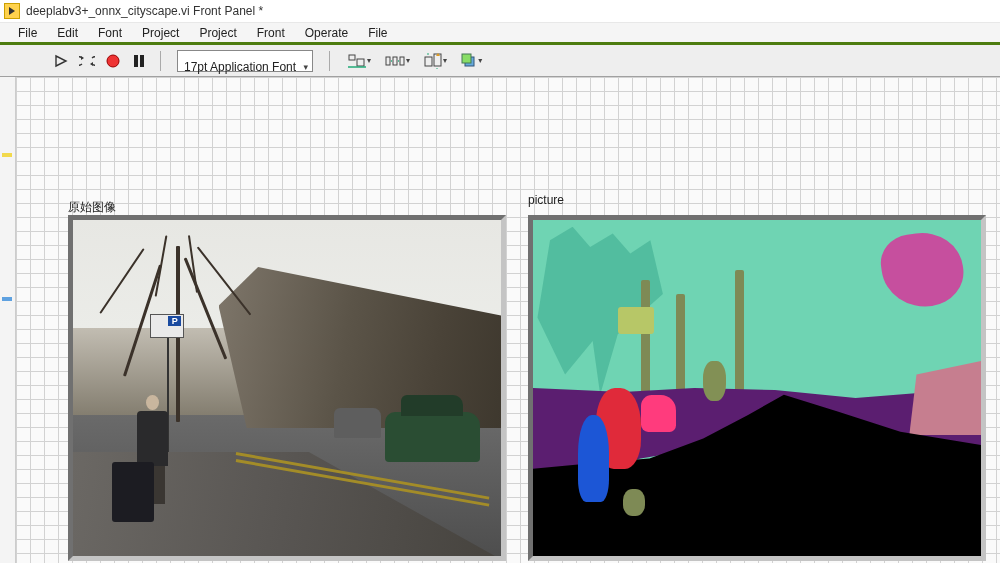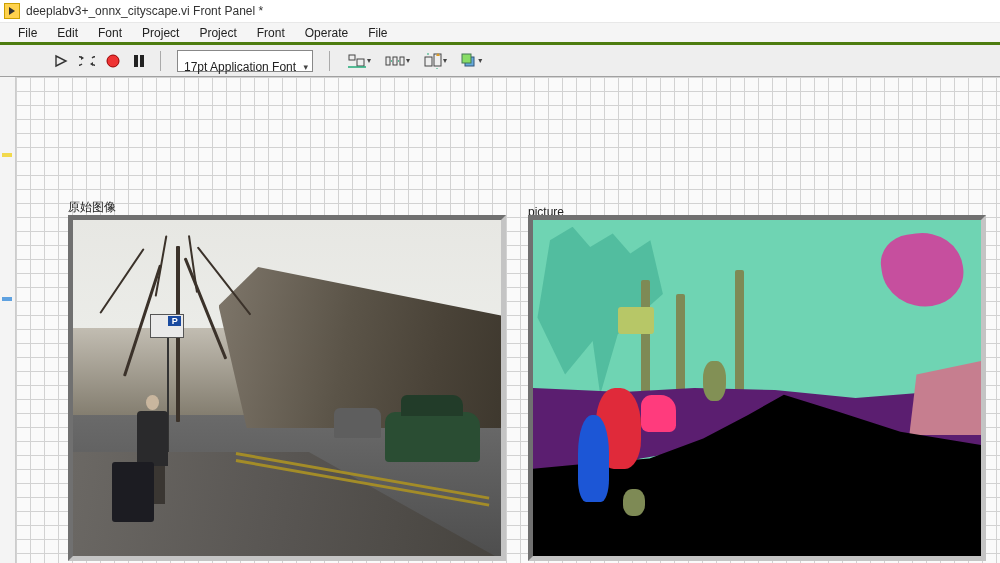--- a/index.html
+++ b/index.html
@@ -485,21 +485,21 @@
             <div class="person">
               <div class="head"></div>
               <div class="body"></div>
               <div class="legs"></div>
             </div>
             <div class="suitcase"></div>
           </div>
         </div>
       </div>
 
-      <div class="panel-label" style="left:512px; top:128px;text-align:right;">picture</div>
+      <div class="panel-label" style="left:512px; top:116px;text-align:right;">picture</div>
 
       <div class="image-frame" style="left:512px; top:138px; width:458px; height:346px;">
         <div class="image-frame-inner">
           <div class="seg">
             <div class="seg-tree"></div>
             <div class="seg-pink-cloud"></div>
             <div class="seg-pole1"></div>
             <div class="seg-pole2"></div>
             <div class="seg-pole3"></div>
             <div class="seg-sign"></div>

